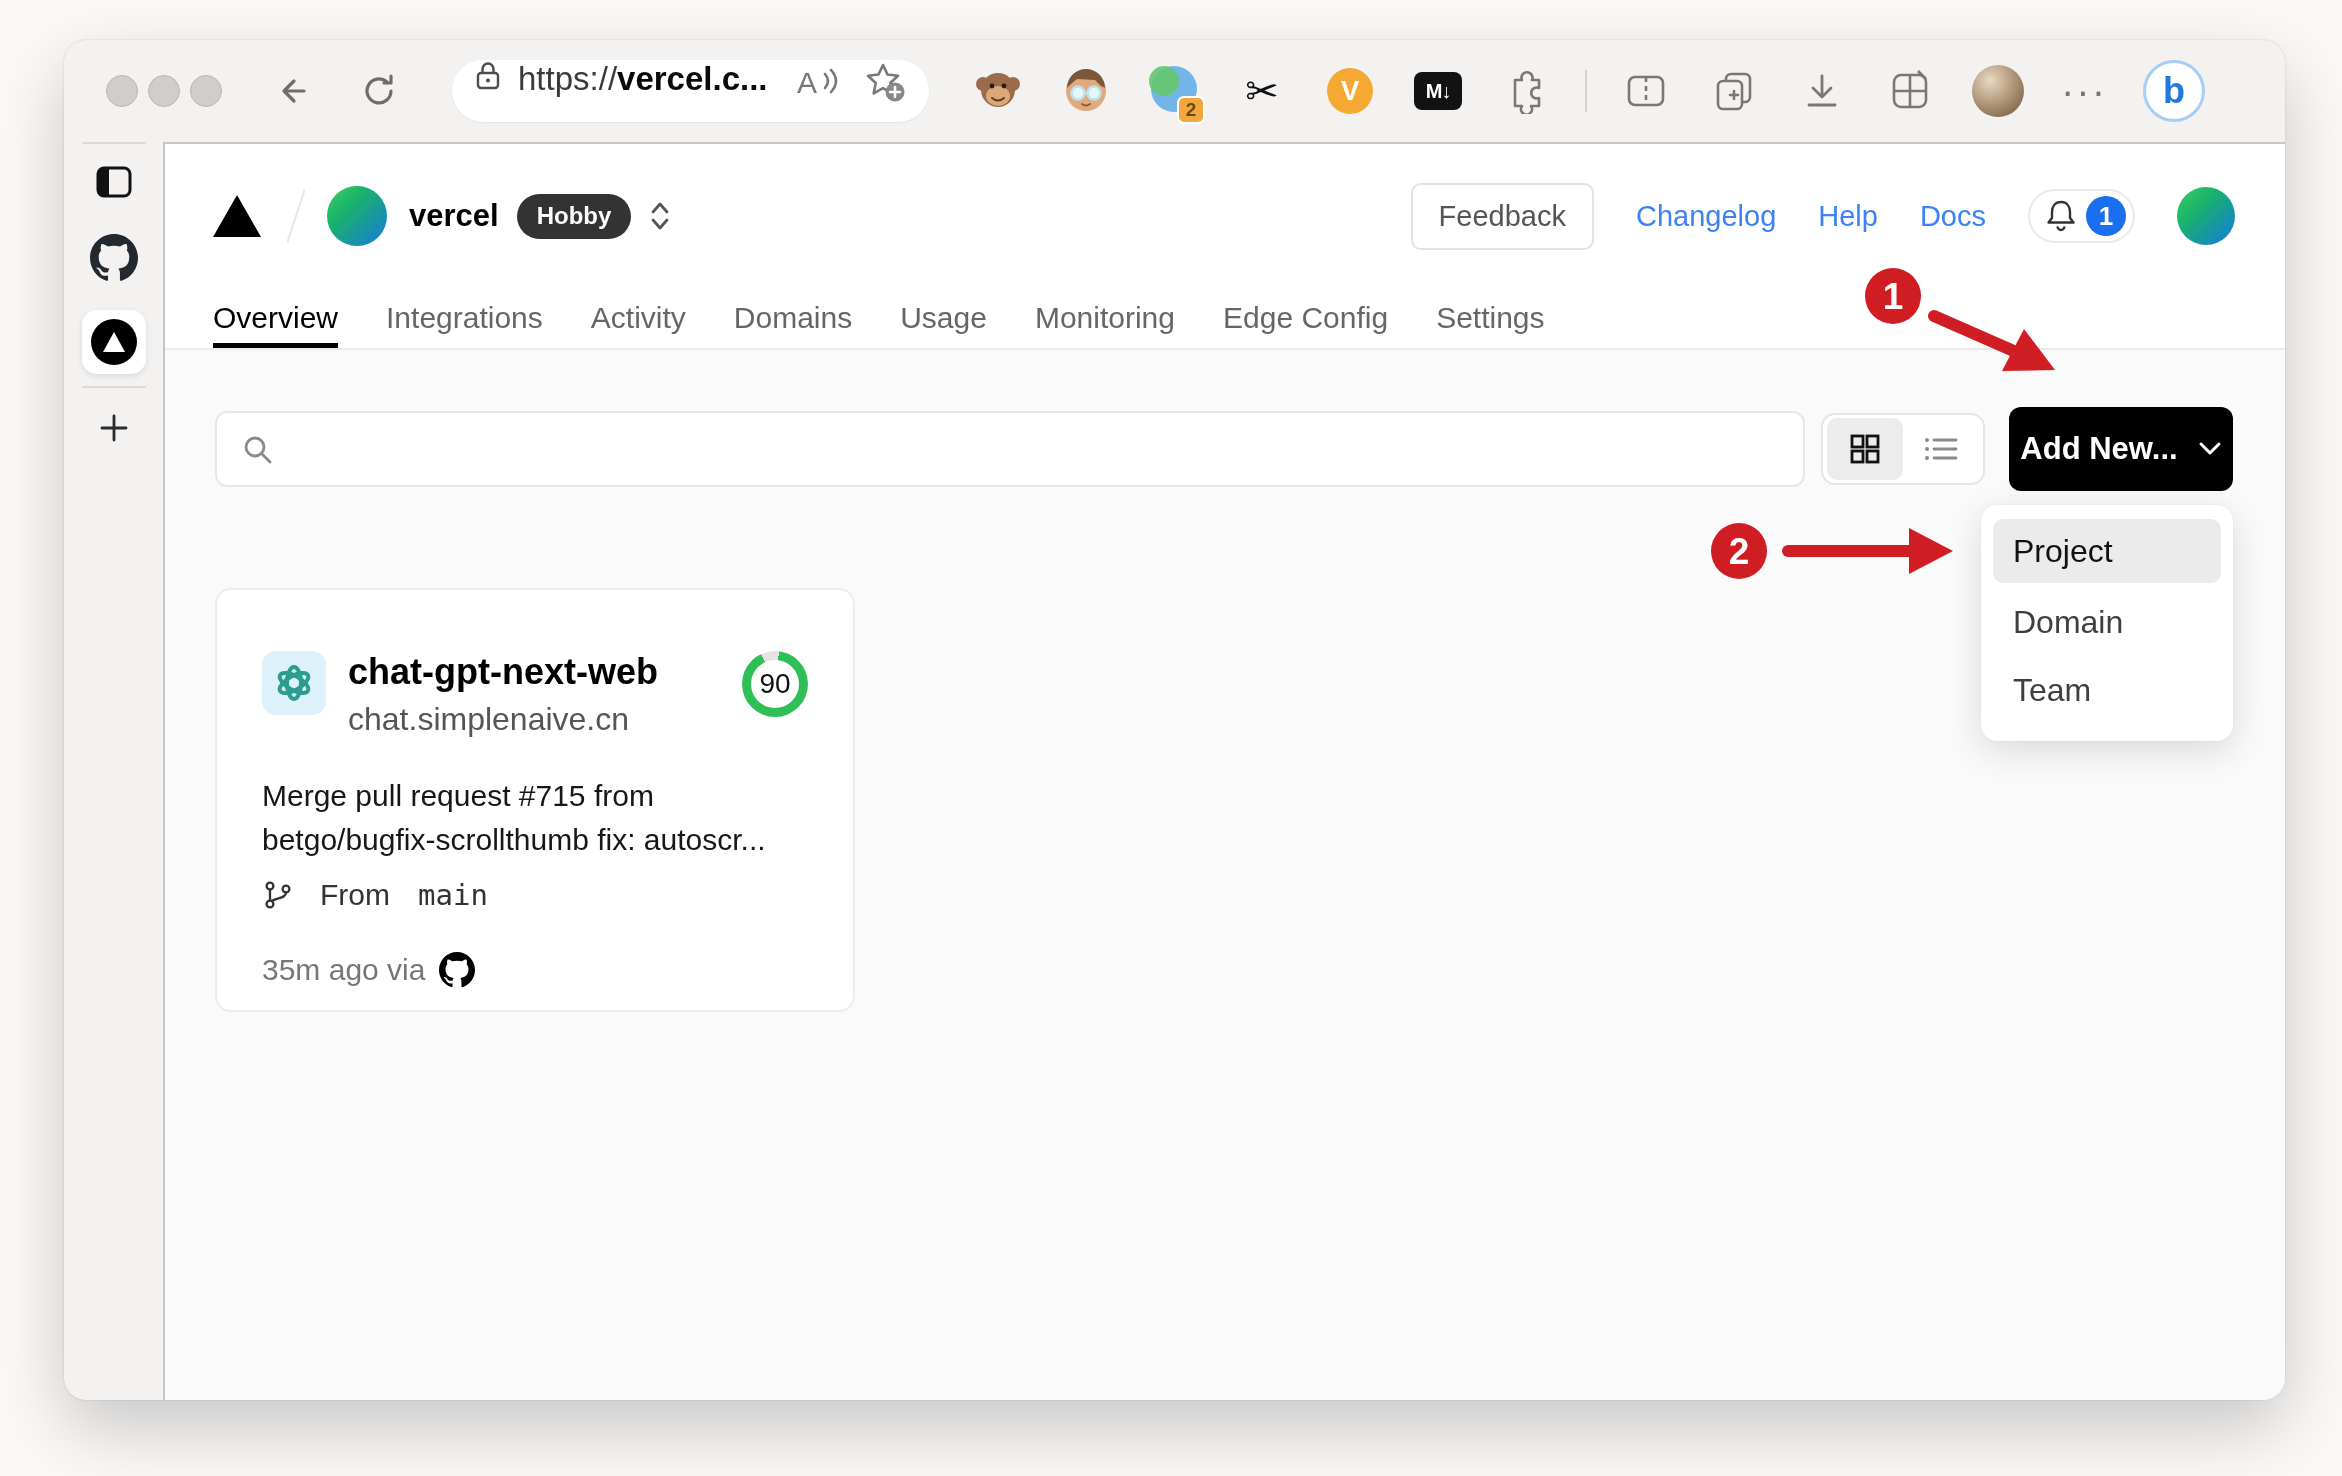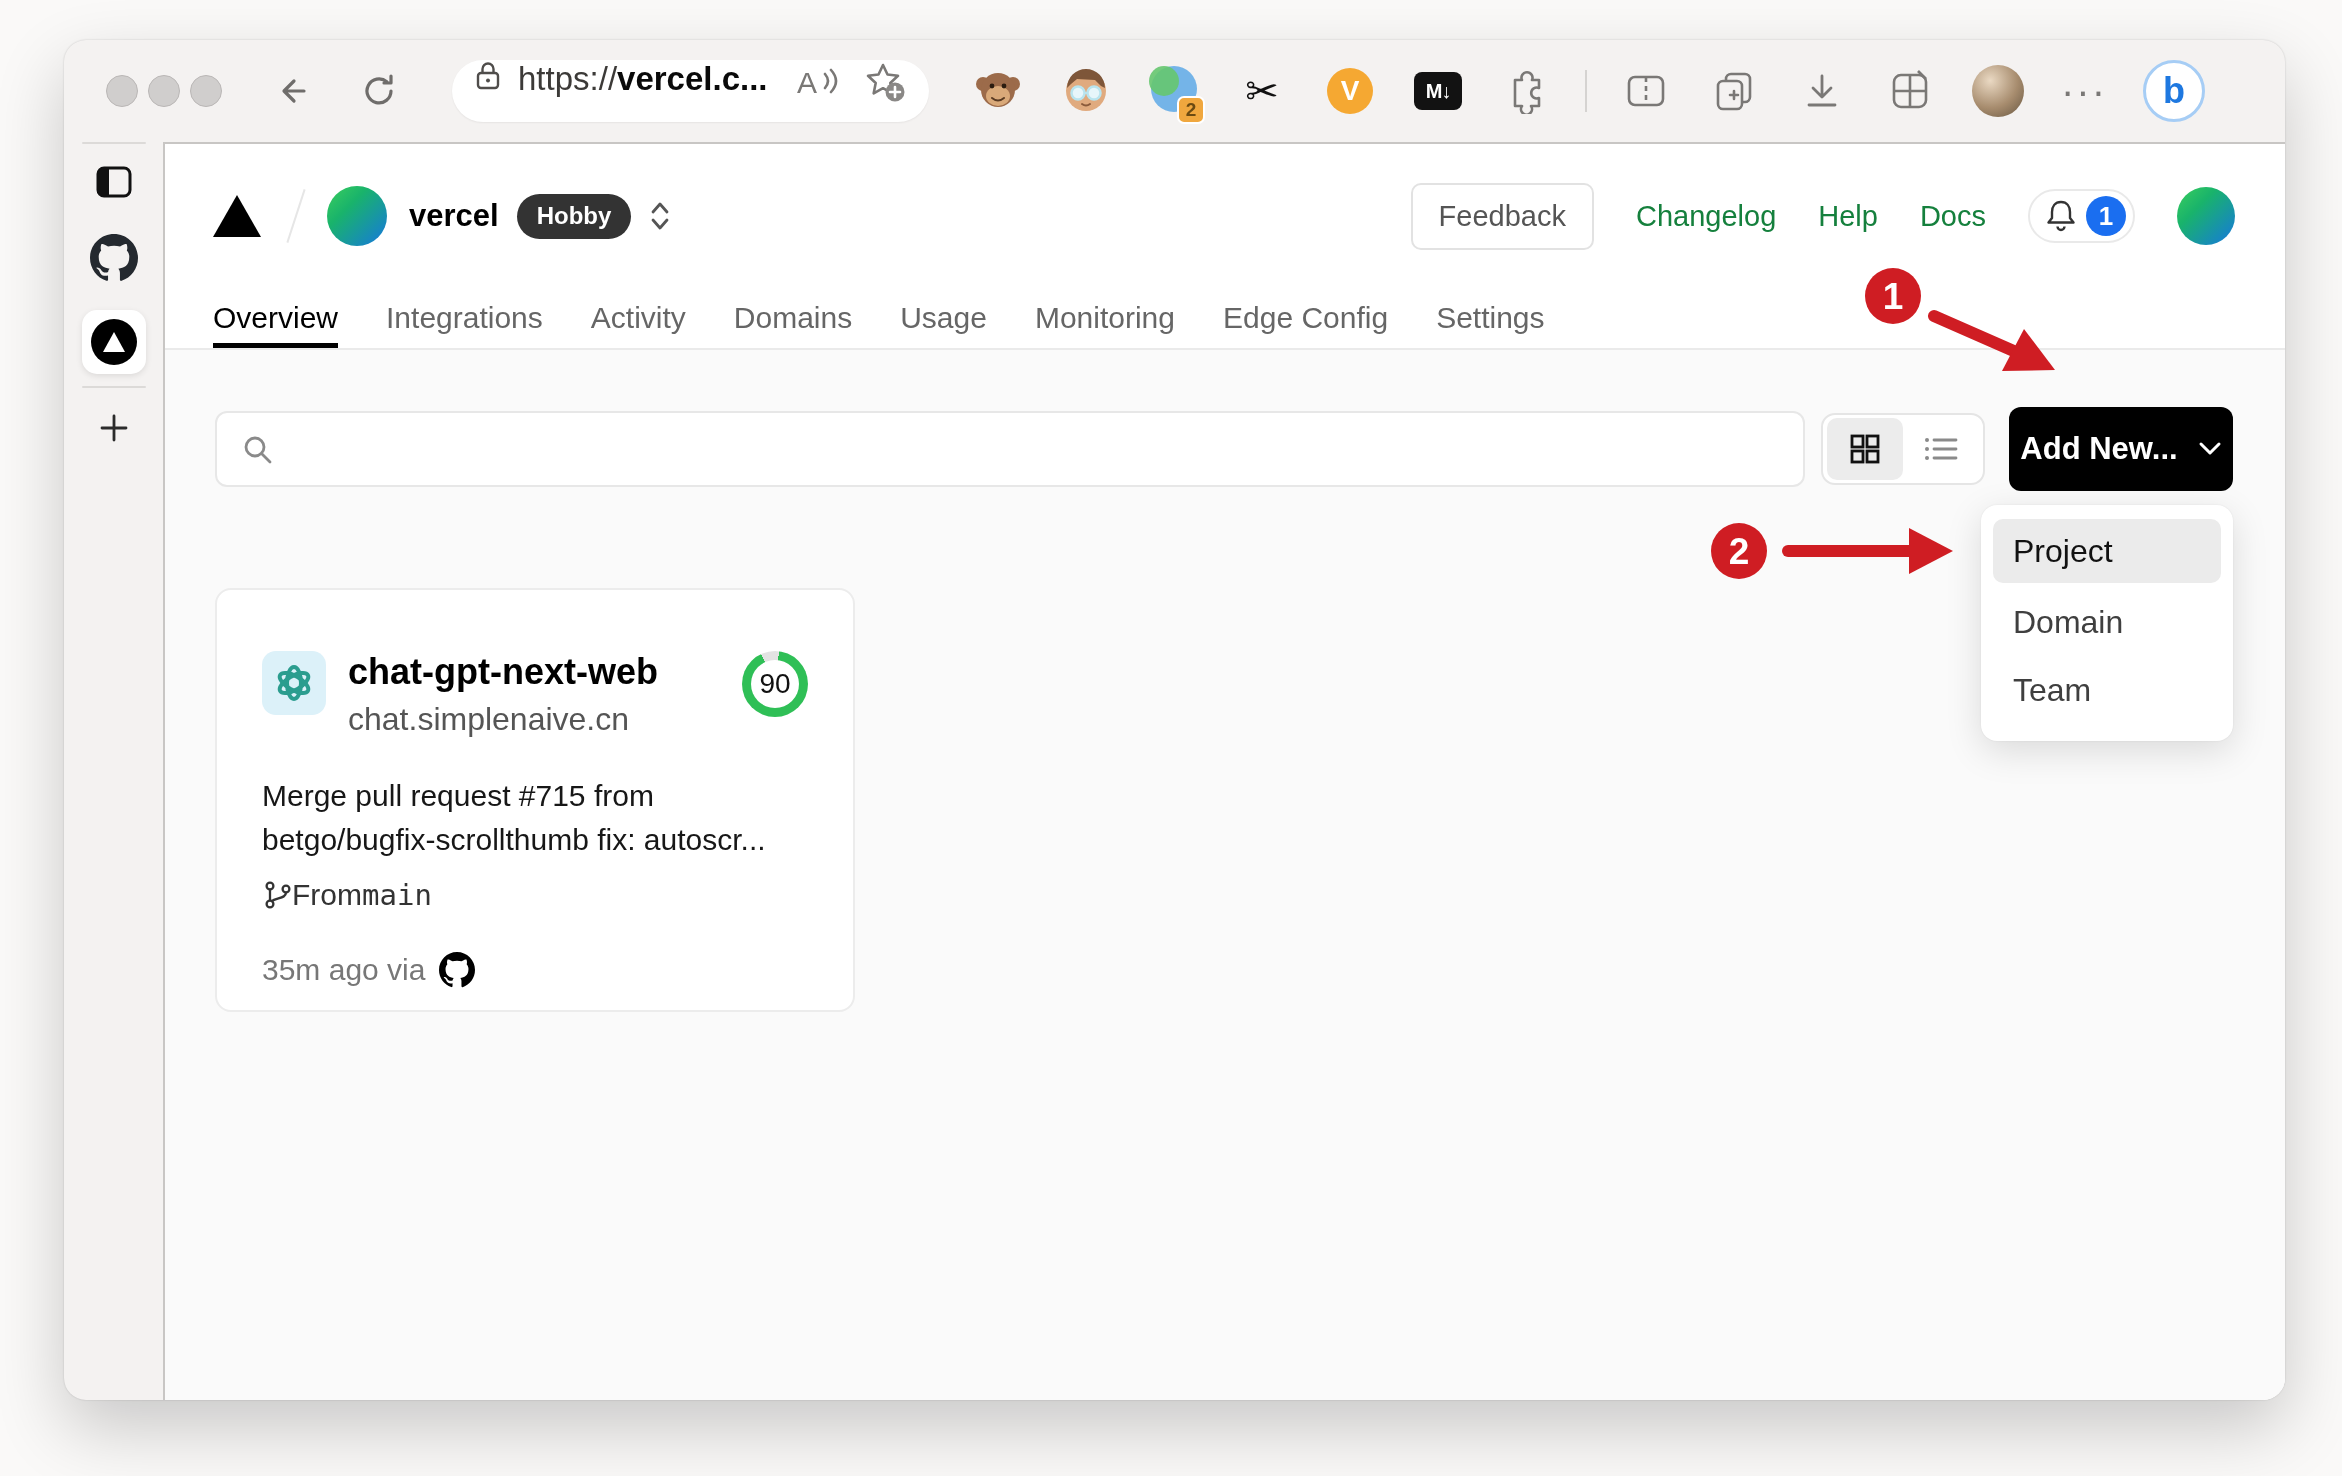--- a/index.html
+++ b/index.html
@@ -67,21 +67,21 @@
   .slash { width:2px; height:56px; background:#e6e6e6; transform:rotate(18deg); margin:0 30px 0 34px; }
   .grad-avatar { border-radius:50%; background:linear-gradient(135deg, #3ccf5d 0%, #19b36b 35%, #1677e0 100%); }
   .team-avatar { width:60px; height:60px; }
   .teamname { margin-left:22px; font-size:31px; font-weight:700; color:#000; }
   .hobby { margin-left:18px; background:#333; color:#fff; font-size:24px; font-weight:600;
            padding:8px 20px 9px; border-radius:26px; }
   .selector { margin-left:16px; background:none; border:none; cursor:pointer; }
   .hright { margin-left:auto; display:flex; align-items:center; gap:42px; }
   .feedback { background:#fff; border:2px solid #e2e2e2; border-radius:10px; color:#555;
               font-size:29px; padding:15px 26px; cursor:pointer; }
-  .hlink { font-size:29px; color:#15803d; background:none; border:none; cursor:pointer; }
+  .hlink { font-size:29px; color:#3b82f6; background:none; border:none; cursor:pointer; }
   .bellpill { display:flex; align-items:center; border:2px solid #e9e9e9; border-radius:30px;
               padding:5px 7px 5px 14px; gap:8px; background:#fff; cursor:pointer; }
   .bellbadge { width:40px; height:40px; border-radius:50%; background:#1a6ef0; color:#fff;
                font-size:26px; font-weight:600; display:flex; align-items:center; justify-content:center; }
   .me-avatar { width:58px; height:58px; }
 
   .tabsrow { height:60px; display:flex; align-items:stretch; gap:48px; padding:0 48px; }
   .tab { position:relative; display:flex; align-items:center; font-size:30px; color:#666;
          background:none; border:none; cursor:pointer; }
   .tab.active { color:#000; }
@@ -112,21 +112,21 @@
              display:flex; align-items:center; justify-content:center; }
   .titles { margin-left:22px; }
   .pname { font-size:36px; font-weight:700; color:#000; }
   .pdomain { margin-top:8px; font-size:32px; color:#555; }
   .ring { margin-left:auto; width:66px; height:66px; border-radius:50%;
           background:conic-gradient(from -25deg, #e3e3e3 0deg 32deg, #2fbf56 32deg 360deg);
           display:flex; align-items:center; justify-content:center; }
   .ring .inner { width:48px; height:48px; border-radius:50%; background:#fff;
           display:flex; align-items:center; justify-content:center; font-size:28px; color:#111; }
   .commit { margin-top:36px; font-size:30px; color:#171717; line-height:44px; white-space:nowrap; }
-  .branchrow { margin-top:16px; display:flex; align-items:center; gap:0; font-size:30px; color:#333; }
+  .branchrow { margin-top:16px; display:flex; align-items:center; gap:28px; font-size:30px; color:#333; }
   .branchname { font-family:"DejaVu Sans Mono", monospace; font-size:29px; color:#333; }
   .cardfoot { margin-top:40px; display:flex; align-items:center; gap:14px; font-size:30px; color:#777; }
 
   
   .dropdown { position:absolute; top:155px; right:52px; width:252px; background:#fff; border-radius:16px;
               box-shadow:0 10px 36px rgba(0,0,0,.13), 0 0 2px rgba(0,0,0,.08); padding:14px 12px 20px; }
   .dd-item { display:flex; align-items:center; font-size:32px; color:#3f3f3f; padding:0 20px;
              height:62px; border-radius:10px; background:none; border:none; width:100%;
              cursor:pointer; text-align:left; font-family:"Liberation Sans", sans-serif; }
   .dd-item.selected { background:#ebebeb; color:#111; height:64px; margin-bottom:8px; }

